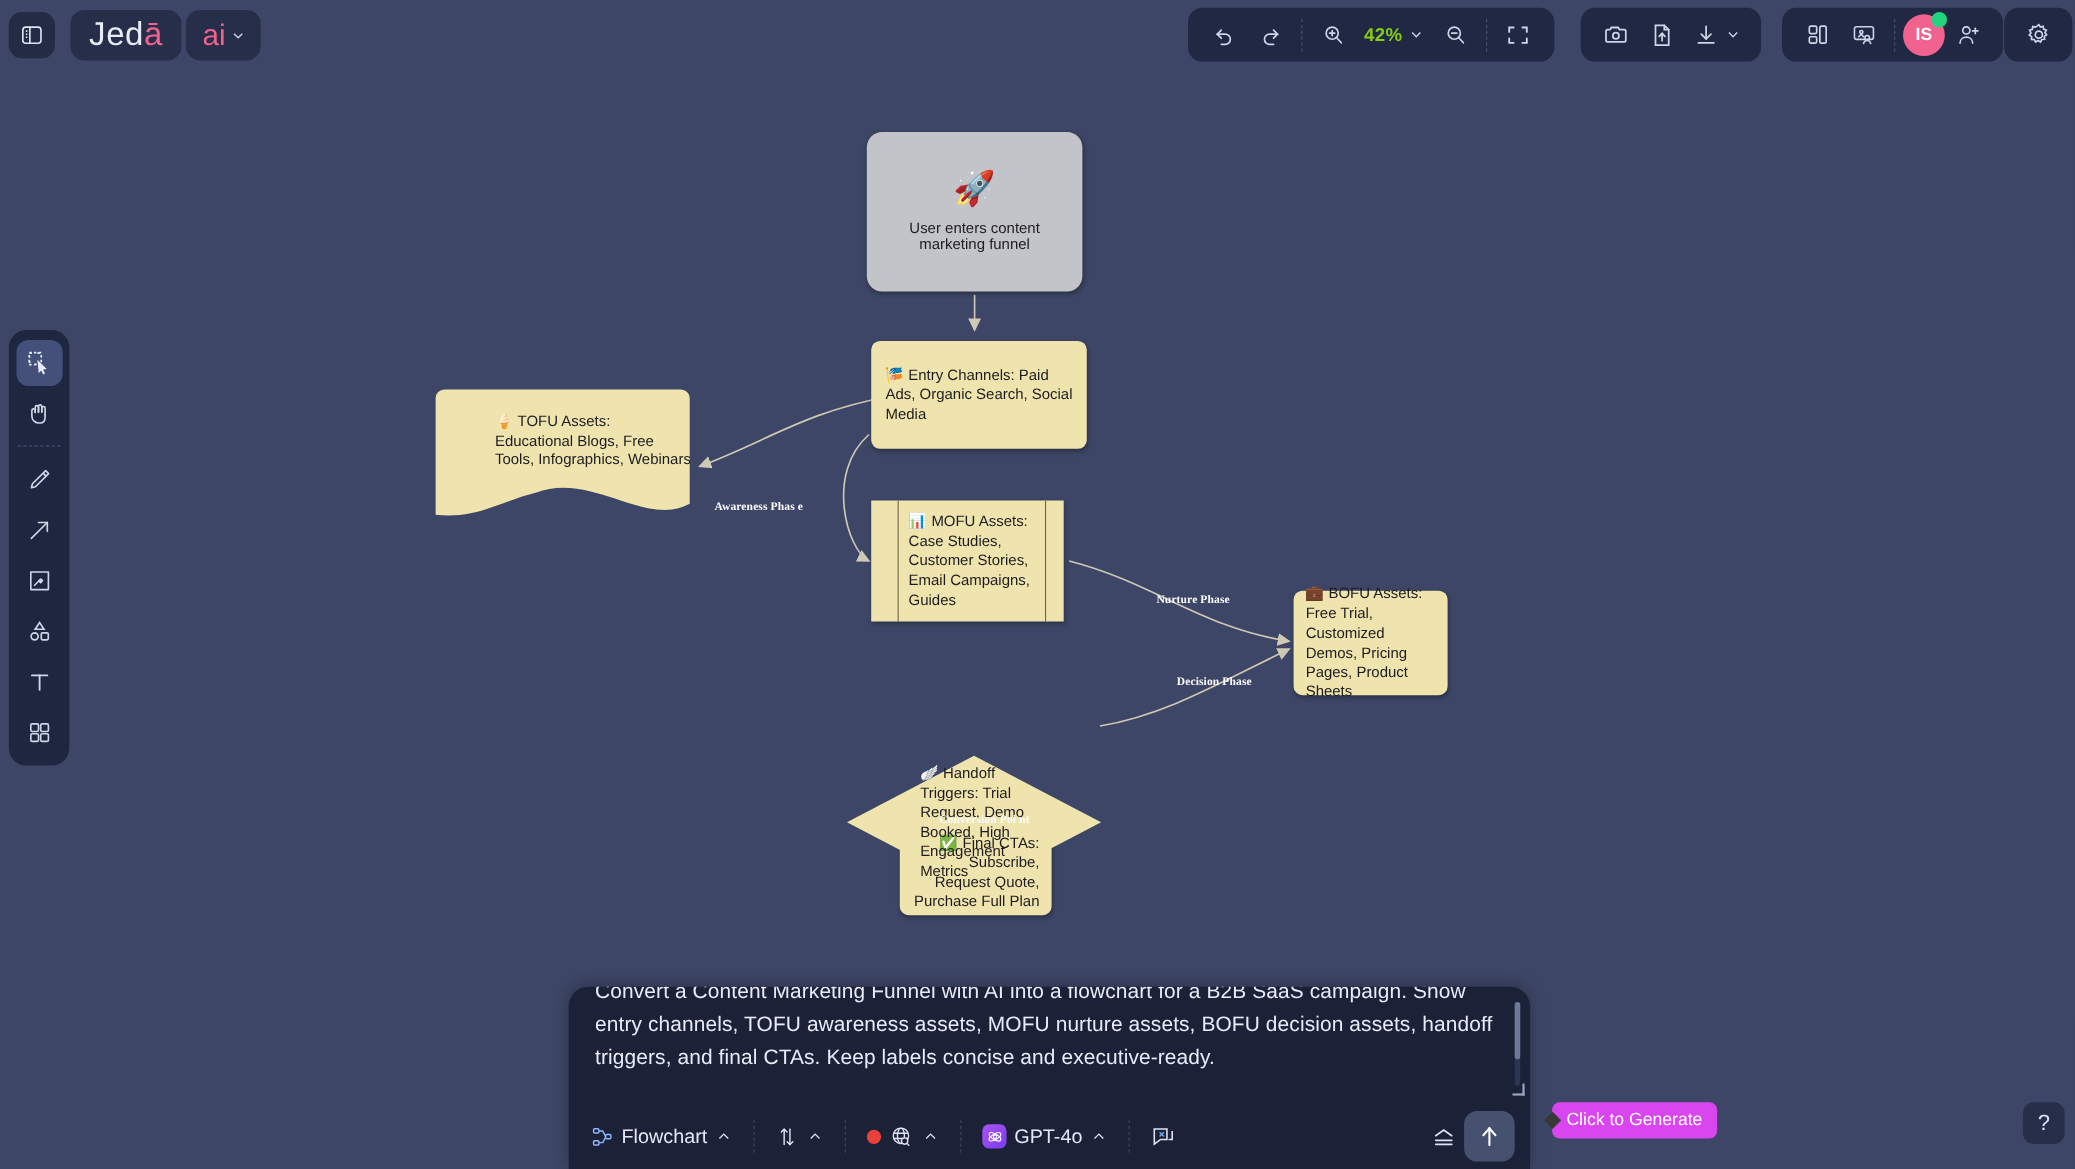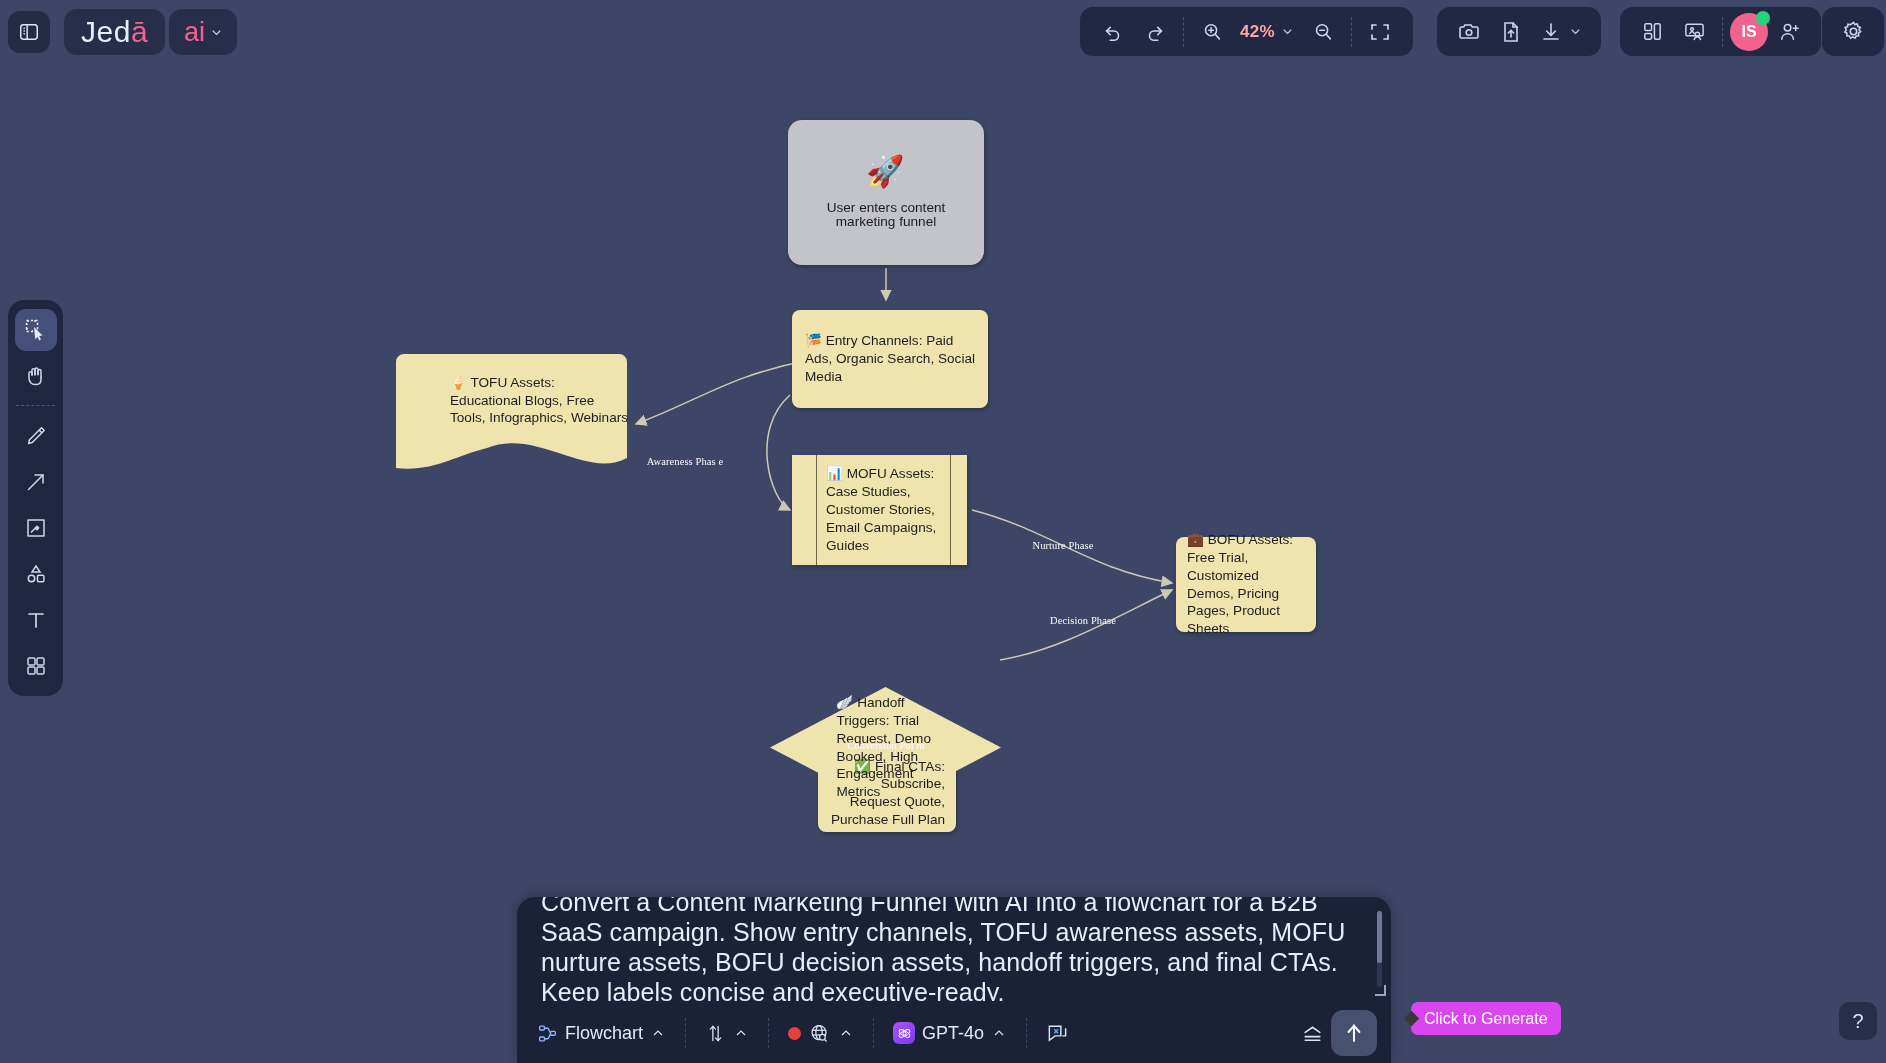--- a/index.html
+++ b/index.html
@@ -40,21 +40,21 @@
   .tbgroup.g1 { left: 1080px; padding: 0 12px; }
   .tbgroup.g2 { left: 1437px; padding: 0 11px; }
   .tbgroup.g3 { left: 1620px; padding: 0 11px; }
   .tbgroup.g4 { left: 1822px; padding: 0 10px; }
   .tbtn {
     width: 42px; height: 42px; border-radius: 10px;
     display: flex; align-items: center; justify-content: center;
     color: #cdd5e8; background: transparent;
   }
   .tbtn.wide { width: auto; padding: 0 7px; gap: 5px; }
-  .zoomval { font-size: 17px; font-weight: bold; color: #fca5a5; letter-spacing: .3px; }
+  .zoomval { font-size: 17px; font-weight: bold; color: #84cc16; letter-spacing: .3px; }
   .vdash { width: 0; height: 30px; border-left: 1px dashed #4a5472; margin: 0 7px; }
   .avatar {
     position: relative; width: 38px; height: 38px; border-radius: 50%;
     background: #f2628f; color: #fff; font-size: 16px; font-weight: bold;
     display: flex; align-items: center; justify-content: center;
   }
   .avatar .dot {
     position: absolute; right: -2px; top: -2px; width: 14px; height: 14px;
     border-radius: 50%; background: #25d37f;
   }
@@ -92,36 +92,36 @@
   }
   .nd-start .emoji { font-size: 31px; line-height: 1; margin-bottom: 14px; }
   .nd-doc { background: transparent; }
   .nd-doc .doc-text { position: relative; z-index: 3; padding: 22px 0 0 56px; line-height: 1.30; }
   .nd-sub { position: relative; background: #f0e4ae; box-shadow: 1px 2px 4px rgba(0,0,0,.28); }
   .nd-sub .bar { position: absolute; top: 0; bottom: 0; width: 1px; background: #6e6548; }
   .nd-diamond { position: relative; }
   .nd-diamond .dtext { position: relative; z-index: 3; line-height: 1.30; }
   .edge-label {
     position: absolute; color: #fdfdff; font-family: "Liberation Serif", serif;
-    font-size: 10.5px; font-weight: normal; line-height: 1.12; text-align: center;
+    font-size: 10.5px; font-weight: bold; line-height: 1.12; text-align: right;
     z-index: 20; letter-spacing: .1px;
   }
 
   
   .composer {
     position: absolute; left: 517px; top: 897px; width: 874px; height: 166px;
     background: #1b2238; border-radius: 18px 18px 0 0; z-index: 50;
     box-shadow: 0 -2px 14px rgba(0,0,0,.25);
   }
   .prompt-wrap {
     position: absolute; left: 0; top: 0; width: 874px; height: 104px;
     padding: 4px 24px 0 24px; overflow: hidden;
   }
   .prompt-text {
-    color: #e7ecf8; font-size: 25px; line-height: 30px; letter-spacing: .1px;
+    color: #e7ecf8; font-size: 19px; line-height: 30px; letter-spacing: .1px;
     position: relative; top: -14px;
   }
   .scroll-track {
     position: absolute; right: 9px; top: 14px; width: 5px; height: 76px;
     background: #2d3651; border-radius: 3px;
   }
   .scroll-thumb {
     position: absolute; right: 9px; top: 14px; width: 5px; height: 52px;
     background: #6e7999; border-radius: 3px;
   }

